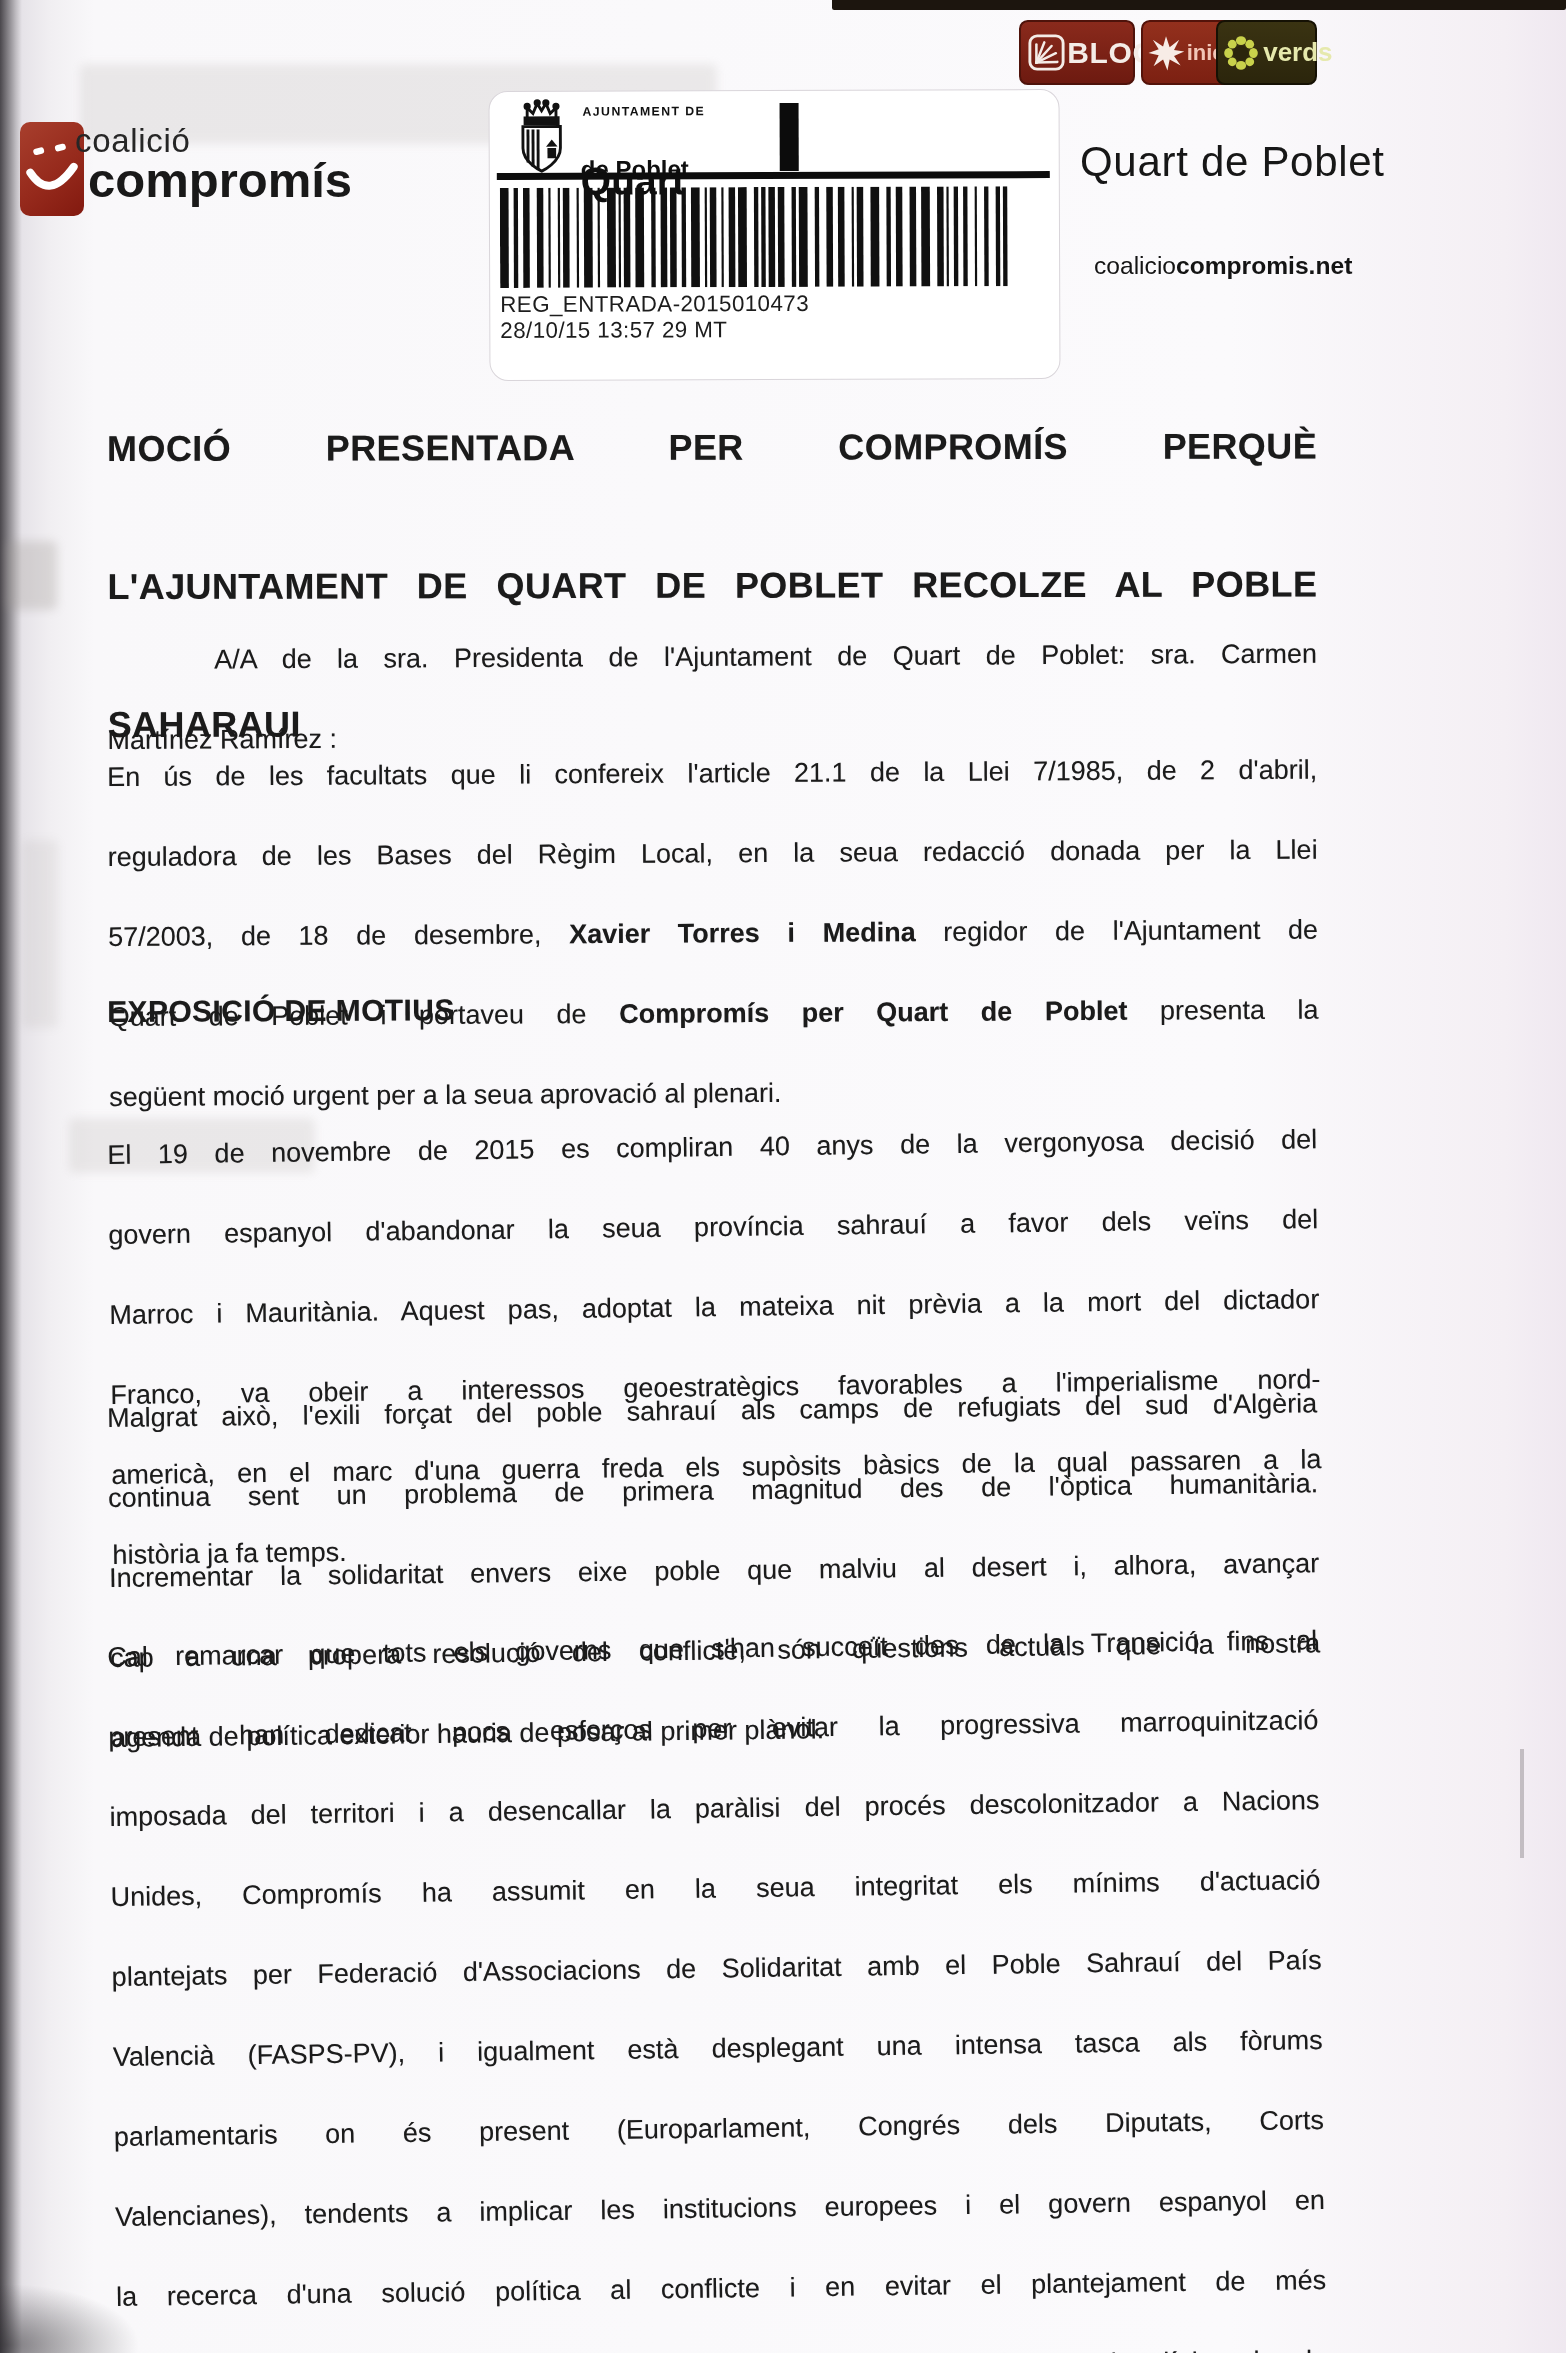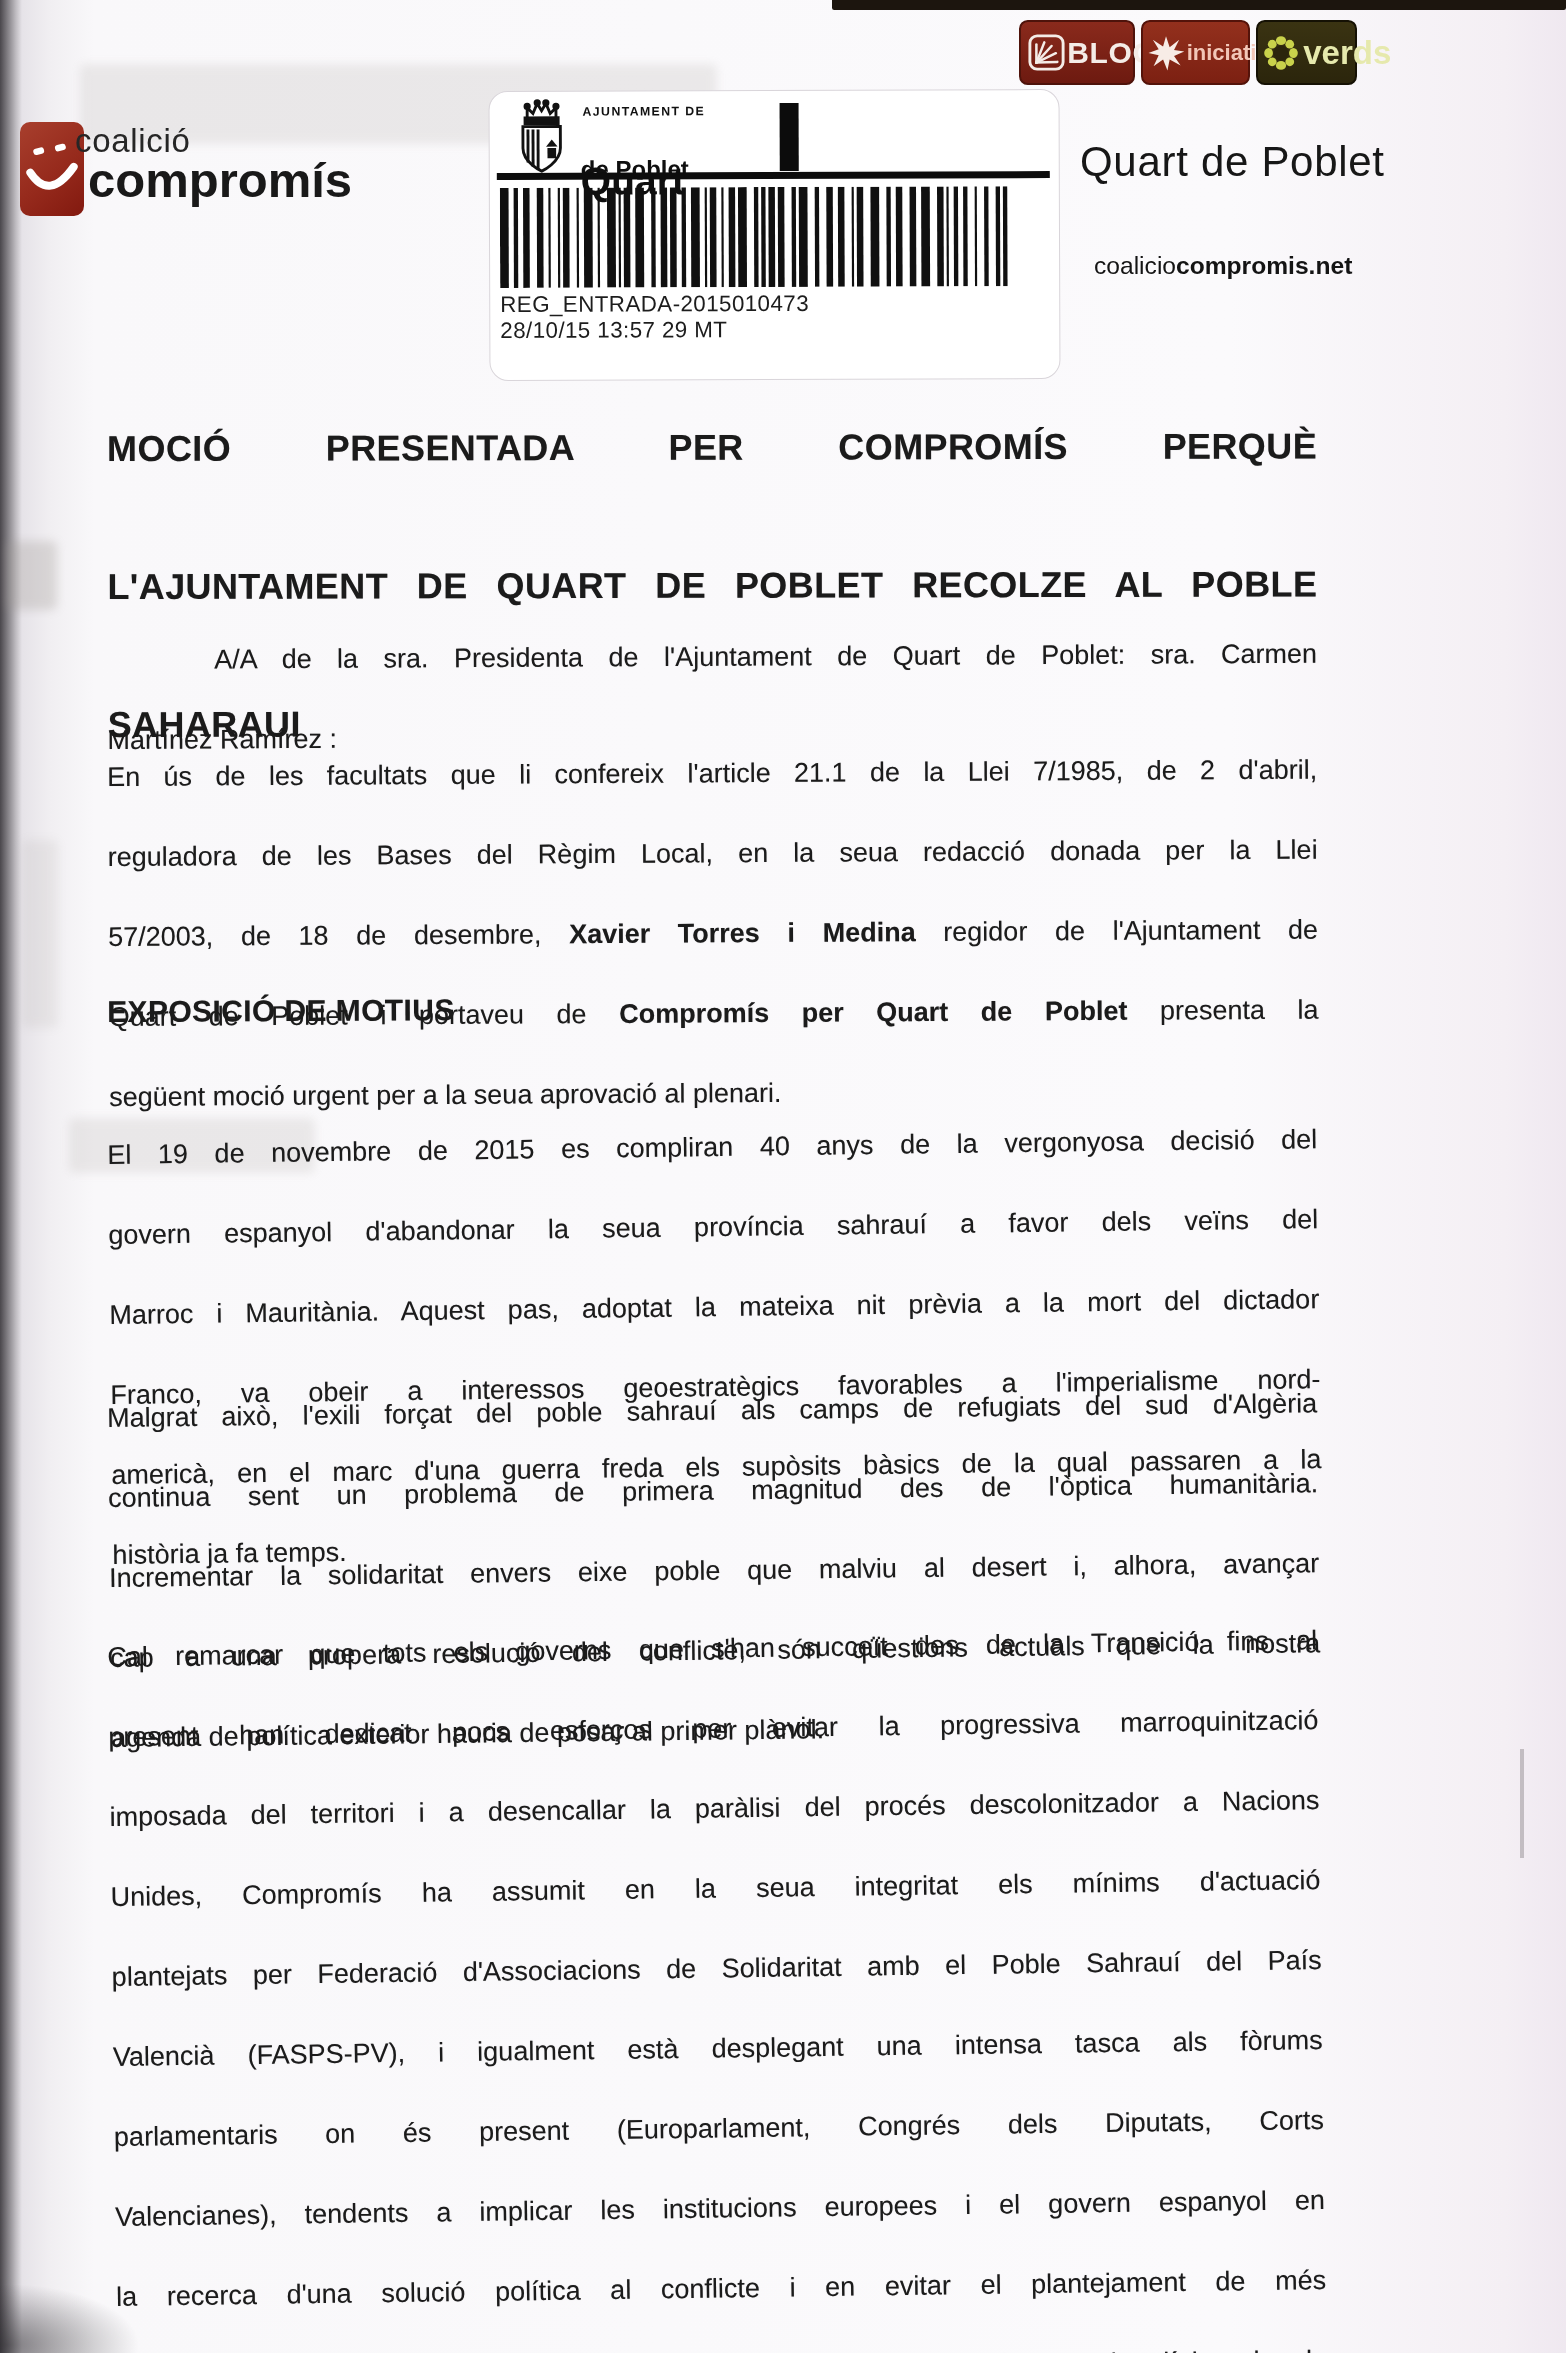--- a/index.html
+++ b/index.html
@@ -22,22 +22,22 @@
     background:linear-gradient(140deg,#a83f2d 0%, #962a1c 55%, #82190f 100%); }
   .cc-text-1 { left:75px; top:122px; font-size:33px; letter-spacing:0.7px; color:#262626; }
   .cc-text-2 { left:88px; top:152px; font-size:49px; font-weight:bold; letter-spacing:0px; color:#191919; }
 
   
   .badge { top:20px; height:65px; border-radius:8.7px; display:flex; align-items:center; box-sizing:border-box; }
   .badge-bloc { left:1019px; width:116px; background:linear-gradient(180deg,#8a2a1c,#6d1a10); border:2.2px solid #4e130b;
     color:#f4ece7; font-weight:bold; font-size:30px; letter-spacing:0.7px; }
   .badge-ini { left:1141px; width:109px; background:linear-gradient(180deg,#93301d,#7c2012); border:2.2px solid #54130a;
     color:#f2c7b8; font-weight:600; font-size:22px; }
-  .badge-verds { left:1256px; width:101px; background:linear-gradient(180deg,#3a3312,#2b250c); border:2.2px solid #151104;
-    color:#e6e9ad; font-weight:bold; font-size:33px; }
+  .badge-verds { left:1216px; width:101px; background:linear-gradient(180deg,#3a3312,#2b250c); border:2.2px solid #151104;
+    color:#e6e9ad; font-weight:bold; font-size:26px; }
   .badge svg { flex:0 0 auto; }
 
   
   .sticker { left:489px; top:90px; width:569px; height:288px; background:#ffffff;
     border:0.7px solid #d9d5da; border-radius:19px; transform:rotate(-0.2deg); }
   .muni-small { left:93px; top:13px; font-size:12.3px; font-weight:bold; letter-spacing:1.4px; color:#111;text-align:center; }
   .muni-big { left:91px; top:26px; font-size:39px; font-weight:bold; color:#0f0f0f; letter-spacing:0;margin-top:42px; }
   .muni-sub { left:91px; top:64px; font-size:24px; font-weight:bold; color:#0f0f0f; }
   .vbar { left:290px; top:11.6px; width:19px; height:68px; background:#0c0c0c; }
   .hline { left:7.2px; top:81px; width:553px; height:6.5px; background:#0d0d0d; }

